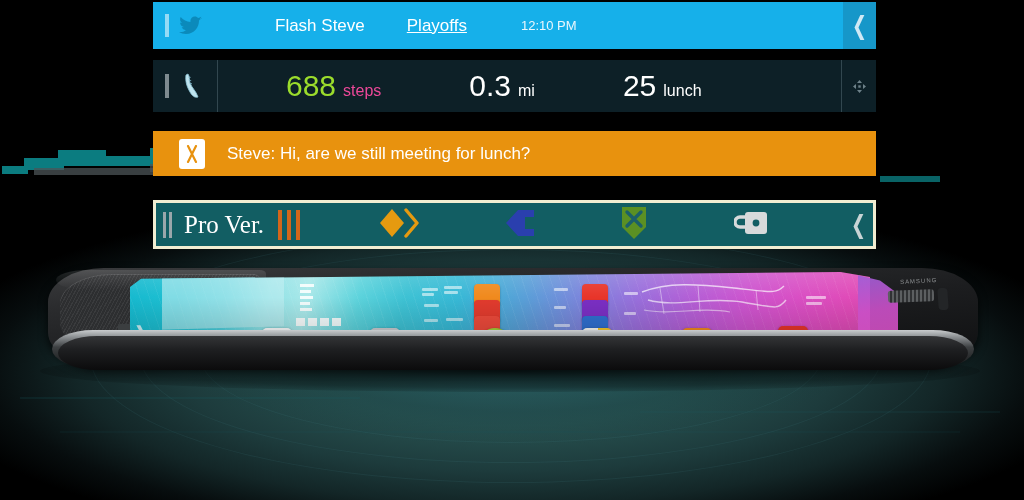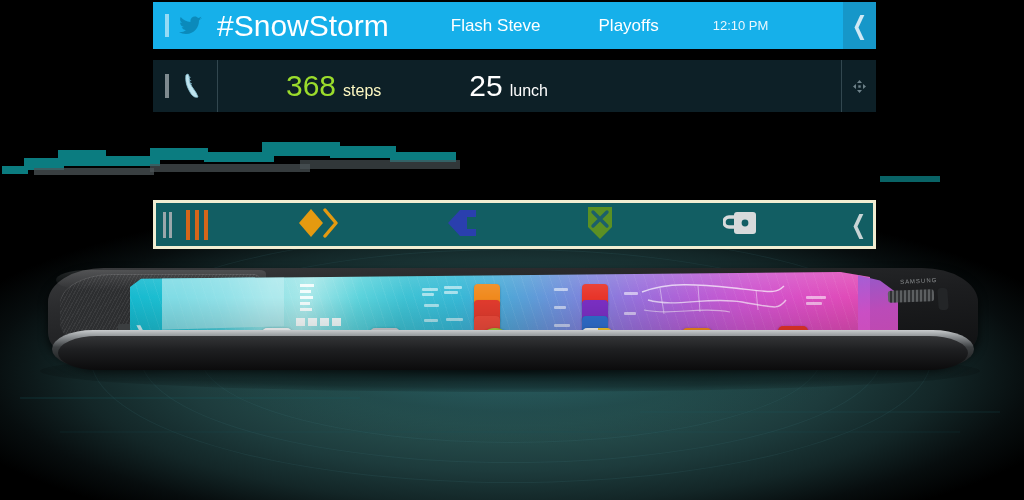--- a/index.html
+++ b/index.html
@@ -213,65 +213,77 @@
     <div class="body-front"></div>
   </div>
 
   <div class="bar bar1">
     <div class="b1-handle"></div>
     <div class="b1-icon">
       <svg width="24" height="20" viewBox="0 0 24 20">
         <path d="M23 2.6c-.9.4-1.8.7-2.8.8 1-.6 1.8-1.6 2.1-2.7-.9.6-2 1-3.1 1.2C18.4 1 17.2.4 15.9.4c-2.5 0-4.5 2-4.5 4.5 0 .4 0 .7.1 1C7.7 5.7 4.1 3.8 1.7.9c-.4.7-.6 1.5-.6 2.3 0 1.6.8 3 2 3.8-.7 0-1.4-.2-2-.5v.1c0 2.2 1.5 4 3.6 4.4-.4.1-.8.2-1.2.2-.3 0-.6 0-.8-.1.6 1.8 2.3 3.1 4.2 3.1-1.6 1.2-3.5 1.9-5.6 1.9H0c2 1.3 4.4 2 7 2 8.4 0 13-7 13-13v-.6c.9-.6 1.7-1.4 2.3-2.3z" fill="#0a86b6" opacity=".9"></path>
       </svg>
     </div>
-    <div class="b1-title">#SnowStorm</div>
     <div class="b1-link" style="margin-left:62px;">Flash Steve</div>
-    <div class="b1-link" style="margin-left:58px;">Playoffs</div>
+    <div class="b1-link" style="margin-left:42px;text-decoration:underline;">Playoffs</div>
     <div class="b1-time" style="margin-left:54px;">12:10 PM</div>
     <div style="flex:1"></div>
     <div class="b1-end">
       <span class="chev" style="color:#cfe9f5;">❮</span>
     </div>
   </div>
 
   <div class="bar bar2">
     <div class="b2-handle"></div>
     <div class="b2-icon">
       <svg width="24" height="28" viewBox="0 0 24 28">
         <path d="M7 2 C9 5, 8 8, 9 11 C11 16, 15 19, 17 25 C14 26, 11 24, 9 20 C6 15, 4 9, 5 3 Z" fill="#bfe4ef" stroke="#8fc6d8" stroke-width=".8"></path>
         <path d="M7.2 5 L9.6 5.4 M7.6 8 L10.2 8.6 M8.4 11 L11 11.8" stroke="#7fb8cb" stroke-width=".8" fill="none"></path>
       </svg>
     </div>
     <div class="b2-sep"></div>
 
     <div class="b2-metric" style="margin-left:68px;">
-      <span class="b2-val" style="color:#9bdc2c;">368</span>
-      <span class="b2-unit" style="color:#fef9c3;">steps</span>
+      <span class="b2-val" style="color:#9bdc2c;">688</span>
+      <span class="b2-unit" style="color:#ec4899;">steps</span>
+    </div>
+    <div class="b2-metric" style="margin-left:88px;">
+      <span class="b2-val" style="color:#ffffff;">0.3</span>
+      <span class="b2-unit" style="color:#ffffff;">mi</span>
     </div>
     <div class="b2-metric" style="margin-left:88px;">
       <span class="b2-val" style="color:#ffffff;">25</span>
       <span class="b2-unit" style="color:#ffffff;">lunch</span>
     </div>
 
     <div style="flex:1"></div>
     <div class="b2-sep"></div>
     <div class="b2-drag">
       <svg width="13" height="13" viewBox="0 0 13 13">
         <path d="M6.5 0 L9 3 H4 Z M6.5 13 L4 10 H9 Z M0 6.5 L3 4 V9 Z M13 6.5 L10 9 V4 Z" fill="#6d8189"></path>
         <rect x="5.3" y="5.3" width="2.4" height="2.4" fill="#6d8189"></rect>
       </svg>
     </div>
   </div>
 
+  <div class="bar bar3">
+    <div class="b3-icon">
+      <svg width="14" height="18" viewBox="0 0 14 18">
+        <path d="M3 1 L11 17 M11 1 L3 17" stroke="#e8920e" stroke-width="2.2" fill="none" stroke-linecap="round"></path>
+      </svg>
+    </div>
+    <div class="b3-text">Steve: Hi, are we still meeting for lunch?</div>
+  </div>
 
   <div class="bar bar4">
     <div class="b4-handle">
         <i></i>
         <i></i>
       </div>
+    <div class="b4-title">Pro Ver.</div>
     <div class="b4-bars">
         <i></i>
         <i></i>
         <i></i>
       </div>
 
     <div class="b4-icons">
       <span>
         <svg width="40" height="30" viewBox="0 0 40 30">
           <path d="M13 1 L25 15 L13 29 L1 15 Z" fill="#e59a10"></path>

